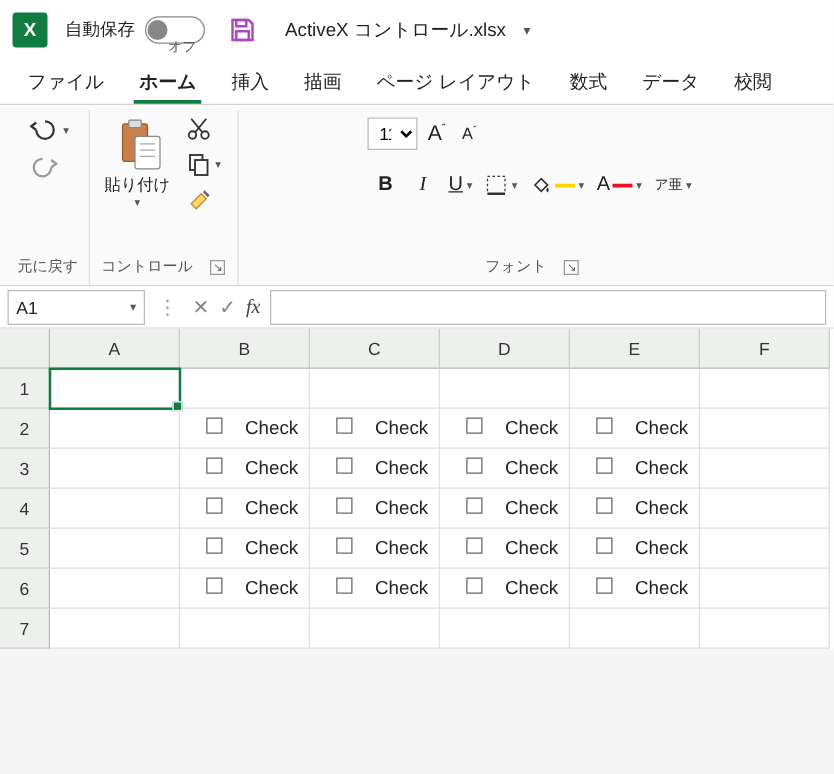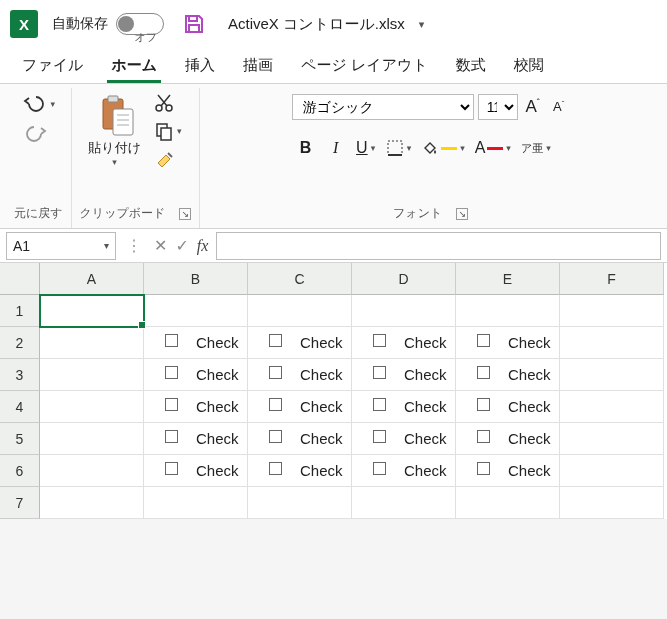--- a/index.html
+++ b/index.html
@@ -93,20 +93,21 @@
   <span class="filename-caret">▾</span>
 </div>
 
 <div class="ribbon-tabs">
   <div class="ribbon-tab">ファイル</div>
   <div class="ribbon-tab active">ホーム</div>
   <div class="ribbon-tab">挿入</div>
   <div class="ribbon-tab">描画</div>
   <div class="ribbon-tab">ページ レイアウト</div>
   <div class="ribbon-tab">数式</div>
+  <div class="ribbon-tab">データ</div>
   <div class="ribbon-tab">校閲</div>
 </div>
 
 <div class="ribbon">
 
   <div class="group">
     <div class="group-body">
       <div class="btn-stack">
         <div class="btn-sm">
           <svg width="26" height="22" viewBox="0 0 26 22">
@@ -157,29 +158,28 @@
         </div>
         <div class="btn-sm">
           <svg width="22" height="22" viewBox="0 0 22 22">
               <path d="M4 14 l8 -8 l4 4 l-8 8 z" fill="#ffd56b" stroke="#b88a2a"></path>
               <path d="M14 4 l4 4" stroke="#666" stroke-width="2"></path>
             </svg>
         </div>
       </div>
     </div>
     <div class="group-label">
-      <span>クリップボード</span>
+      <span>コントロール</span>
       <span class="dialog-launch">↘</span>
     </div>
   </div>
 
   <div class="group" style="flex:1">
     <div class="group-body" style="flex-direction:column;align-items:flex-start;gap:8px;padding-top:4px">
       <div class="font-row">
-        <select class="font-name"><option>游ゴシック</option></select>
         <select class="font-size"><option>11</option></select>
         <div class="font-grow">
             <span style="font-size:17px">A<sup style="font-size:9px">ˆ</sup></span>
           </div>
         <div class="font-shrink">
             <span style="font-size:13px">A<sup style="font-size:8px">ˇ</sup></span>
           </div>
       </div>
       <div class="font-buttons">
         <div class="fb">

